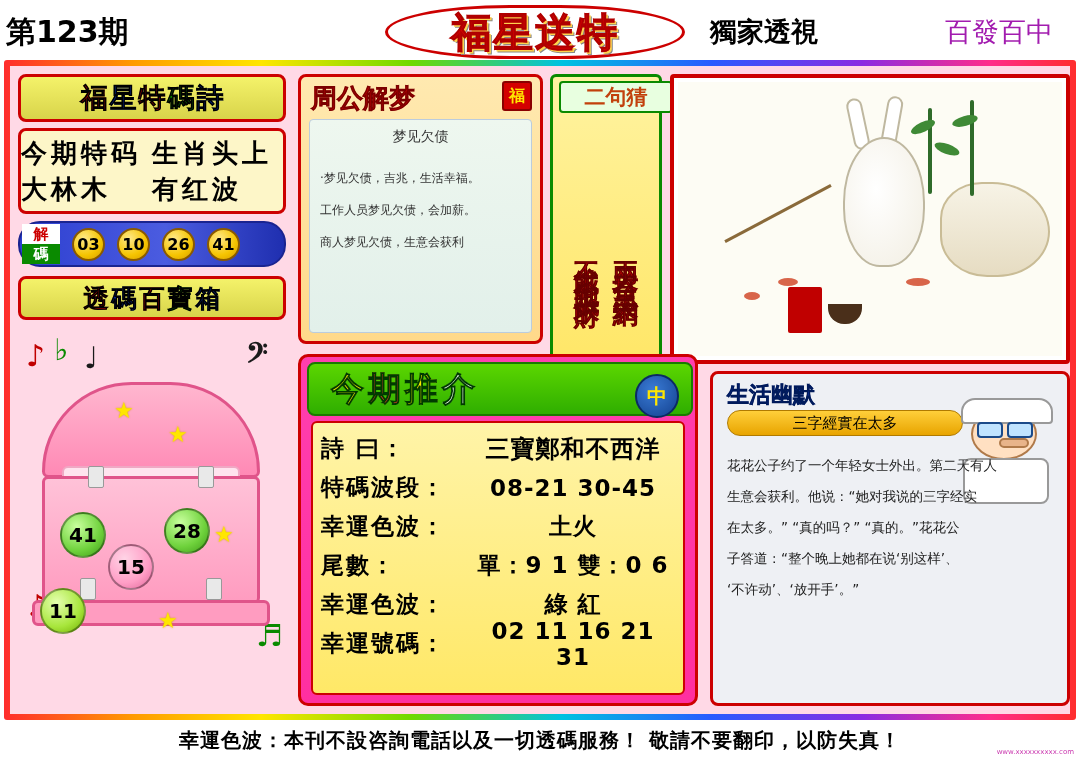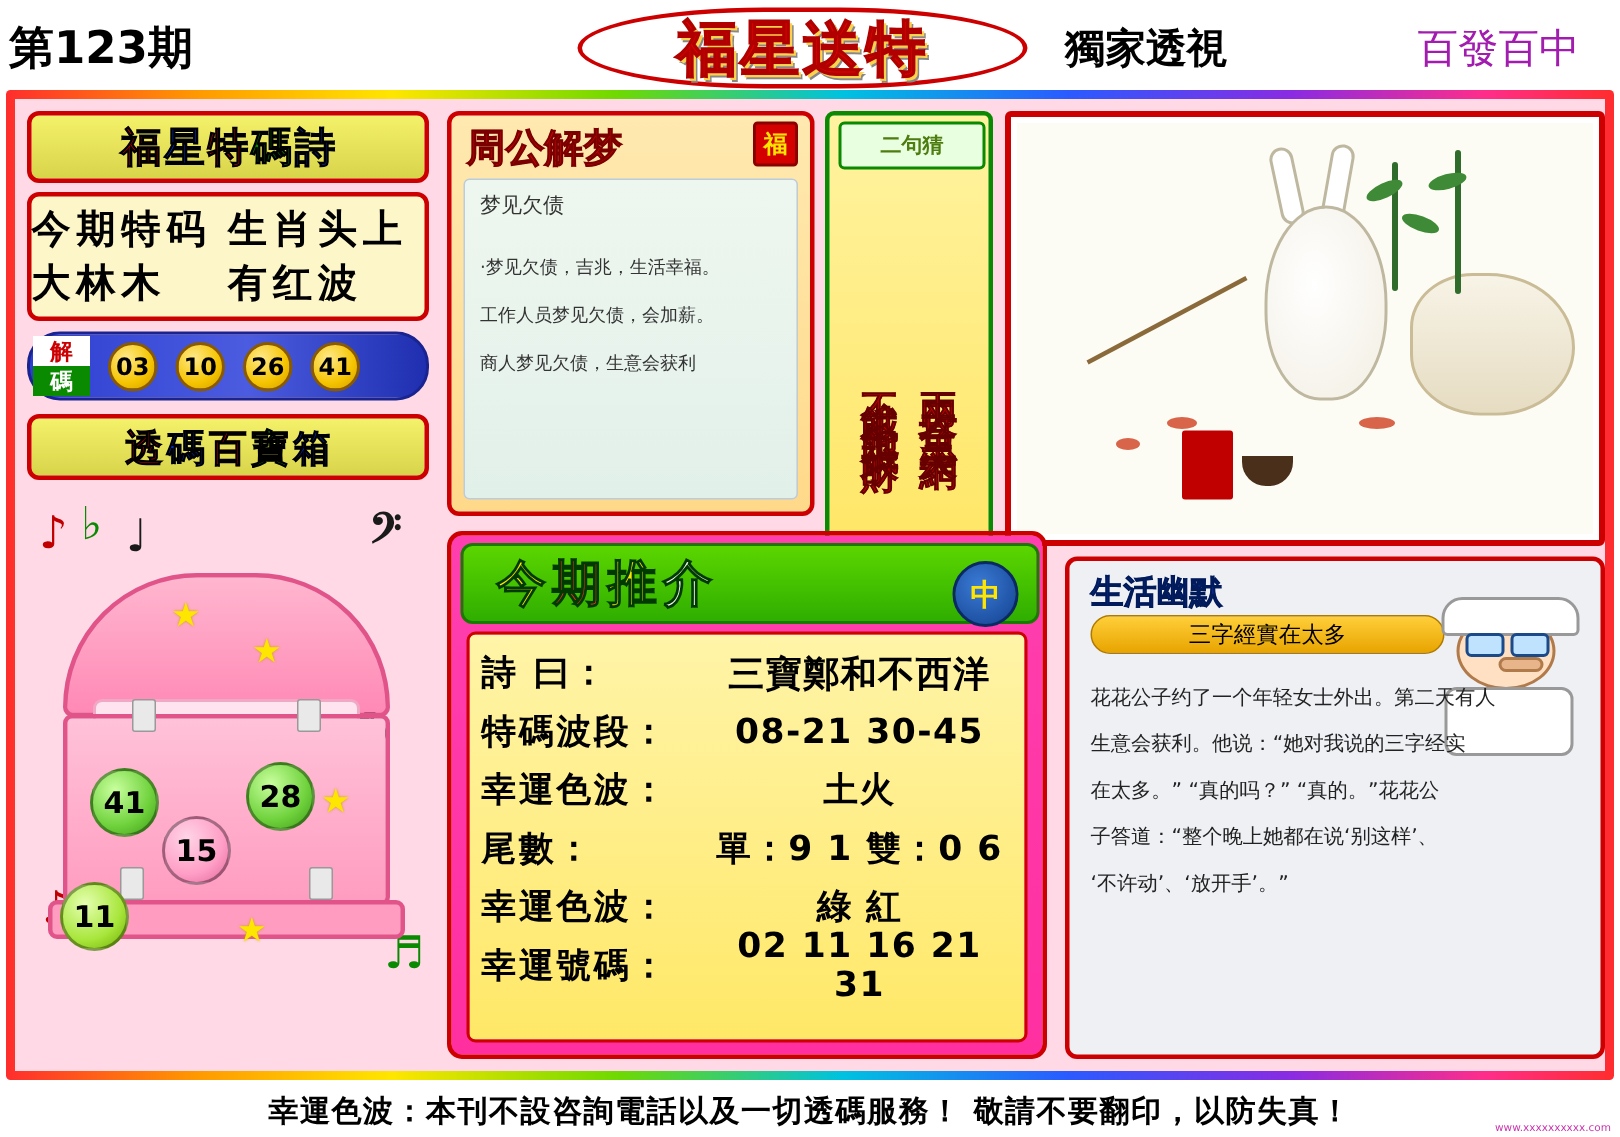--- a/index.html
+++ b/index.html
@@ -163,34 +163,34 @@
     background:#d40000; border:2px solid #8a0000; border-radius:3px;
     color:#ffe600; font-size:16px; font-weight:bold;
     display:flex; align-items:center; justify-content:center;
   }
   .dream-body {
     position:absolute; left:8px; top:42px; right:8px; bottom:8px;
     background:linear-gradient(#eef7ef,#e2f0ea);
     border:1px solid #bcd; border-radius:4px;
     padding:8px 10px;
   }
-  .dream-h { font-size:14px; color:#333; margin-bottom:22px;}
+  .dream-h { text-align:center; font-size:14px; color:#333; margin-bottom:22px;}
   .dream-p { font-size:12px; color:#333; line-height:20px; margin:12px 0;}
 
   
   .guess {
     position:absolute; left:540px; top:8px; width:112px; height:348px;
     background:linear-gradient(#fff3a0,#ffe45c);
     border:3px solid #0a8a00; border-radius:6px;
   }
   .guess-hd {
-    position:absolute; left:6px; top:4px; width:98px; height:32px;
+    position:absolute; left:6px; top:4px; width:114px; height:32px;
     background:#e8ffe0; border:2px solid #0a8a00; border-radius:4px;
     display:flex; align-items:center; justify-content:center;
-    font-size:14px; font-weight:bold; color:#4d7c0f;
+    font-size:21px; font-weight:bold; color:#c2410c;
   }
   .guess-cols {
     position:absolute; left:6px; top:42px; right:6px; bottom:6px;
     display:flex; flex-direction:row-reverse; justify-content:center; gap:6px;
   }
   .gcol {
     writing-mode:vertical-rl; text-orientation:upright;
     font-size:25px; font-weight:bold; letter-spacing:7px;
     color:#c00000; text-align:center;
     -webkit-text-stroke:0.4px #600;

